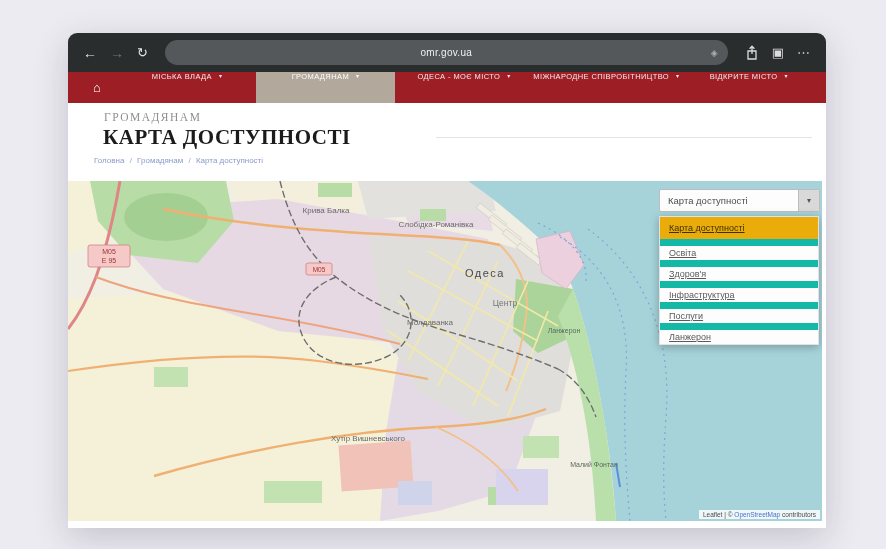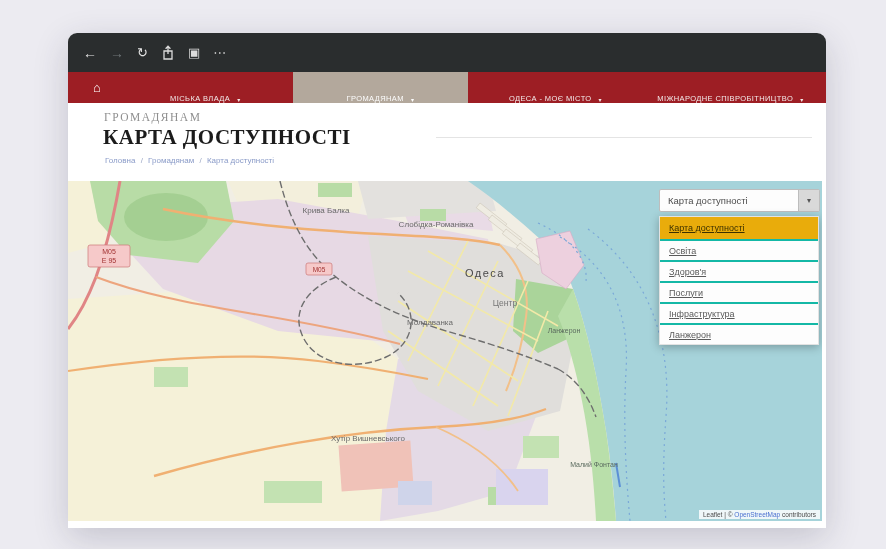--- a/index.html
+++ b/index.html
@@ -21,70 +21,74 @@
     display:flex; align-items:center; justify-content:center; position:relative; }
   .url-text { color:#f0f0f0; font-size:10px; letter-spacing:.3px; }
   .url-badge { position:absolute; right:10px; color:#a9afb2; font-size:9px; }
   .share-svg { width:14px; height:16px; display:block; }
   .tb-right { font-size:13px; color:#dcdcdc; }
   .dots { letter-spacing:1px; font-size:13px; color:#dcdcdc; }
 
   
   .navbar { height:31px; background:#9d1e24; display:flex; align-items:stretch; padding:0 8px; }
   .nav-home { display:flex; align-items:center; padding:0 17px; color:#ffffff; font-size:13px; text-decoration:none; }
-  .nav-item { flex:1 1 0; display:flex; align-items:flex-end; justify-content:center; gap:7px;
+  .nav-item { flex:1 1 0; display:flex; align-items:flex-start; justify-content:center; gap:7px;
     color:#f3e9e9; font-size:7.5px; letter-spacing:.4px; white-space:nowrap; text-decoration:none; }
   .nav-item .caret { font-size:6px; position:relative; top:0px; }
   .nav-item.active { background:#b3a89c; color:#fdfdfd; }
 
   
   .content { background:#ffffff; height:425px; padding-top:8px; position:relative; }
   .section-label { margin:0 0 0 36px; font-family:"Liberation Serif", serif; font-size:11.5px;
     color:#8f8f8f; letter-spacing:1.5px; }
   .title-row { display:flex; align-items:center; margin:2px 14px 0 35px; height:24px; }
   .page-title { font-family:"Liberation Serif", serif; font-size:21px; font-weight:700;
     color:#1b1b1b; letter-spacing:.5px; }
   .title-rule { flex:1; height:1px; background:#e4e4e4; margin-left:85px; }
-  .breadcrumb { margin:7px 0 0 37px; font-size:8px; color:#8a9bc8; }
+  .breadcrumb { margin:7px 0 0 26px; font-size:8px; color:#8a9bc8; }
   .breadcrumb a { color:#8a9bc8; text-decoration:none; cursor:pointer; }
   .breadcrumb .sep { margin:0 3px; color:#9aa6c4; }
 
   
   .map-wrap { position:relative; margin-top:16px; width:754px; height:340px; background:#f1eee4; overflow:hidden; }
   .map-wrap svg { position:absolute; inset:0; width:100%; height:100%; display:block; }
   .map-city-label { font-family:"Liberation Sans", sans-serif; }
 
   .map-select { position:absolute; left:591px; top:8px; width:161px; height:23px; background:#fdfdfd;
     border:1px solid #bdbdbd; border-radius:2px; display:flex; align-items:center; cursor:pointer; z-index:4; }
   .map-select .sel-label { flex:1; font-size:9.5px; color:#4e4e4e; padding-left:8px;
     overflow:hidden; white-space:nowrap; }
   .map-select .sel-btn { width:21px; align-self:stretch; background:#d9d9d9; border-left:1px solid #bdbdbd;
     display:flex; align-items:center; justify-content:center; font-size:8px; color:#555; }
 
   .map-dropdown { position:absolute; left:591px; top:35px; width:160px; background:#fdfdfd; z-index:4;
     box-shadow:0 2px 9px rgba(0,0,0,.28); border:1px solid #e2e2e2; }
   .opt { height:21px; display:flex; align-items:center; padding-left:9px; font-size:9px; color:#5a5a5a;
-    text-decoration:underline; background:#fdfdfd; border-top:2px solid #14b8a6; cursor:pointer; }
+    text-decoration:underline; background:#fdfdfd; border-top:7px solid #14b8a6; cursor:pointer; }
   .opt:first-child { border-top:none; height:22px; }
   .opt.selected { background:#e9ac0b; color:#3c3100; }
 
   .attribution { position:absolute; right:2px; bottom:2px; z-index:3; font-size:6.5px; color:#4c4c4c;
     background:rgba(255,255,255,.82); padding:1px 4px; white-space:nowrap; }
   .attribution .att-link { color:#4a6fd0; cursor:pointer; }
 </style>
 </head>
 <body>
 
 <div class="stage">
   <div class="browser-window">
 
     <div class="toolbar">
       <span class="tb-icon">←</span>
       <span class="tb-icon fwd">→</span>
       <span class="tb-icon reload">↻</span>
+      <div class="url-pill">
+        <span class="url-text">omr.gov.ua</span>
+        <span class="url-badge">◈</span>
+      </div>
       <span>
         <svg class="share-svg" viewBox="0 0 14 16">
           <path d="M3 6 h8 v8 h-8 z M3 6 v8 h8 v-8" fill="none" stroke="#dcdcdc" stroke-width="1.3"></path>
           <path d="M7 9 V1.5 M4.6 3.8 L7 1.3 L9.4 3.8" fill="none" stroke="#dcdcdc" stroke-width="1.3"></path>
         </svg>
       </span>
       <span class="tb-right">▣</span>
       <span class="dots">⋯</span>
     </div>
 
@@ -97,20 +101,24 @@
       <a class="nav-item active">
         <span>ГРОМАДЯНАМ</span>
         <span class="caret">▾</span>
       </a>
       <a class="nav-item">
         <span>ОДЕСА - МОЄ МІСТО</span>
         <span class="caret">▾</span>
       </a>
       <a class="nav-item">
         <span>МІЖНАРОДНЕ СПІВРОБІТНИЦТВО</span>
+        <span class="caret">▾</span>
+      </a>
+      <a class="nav-item">
+        <span>ВІДКРИТЕ МІСТО</span>
         <span class="caret">▾</span>
       </a>
     </nav>
 
     <div class="content">
       <div class="section-label">ГРОМАДЯНАМ</div>
       <div class="title-row">
         <h1 class="page-title">КАРТА ДОСТУПНОСТІ</h1>
         <div class="title-rule"></div>
       </div>
@@ -209,22 +217,22 @@
           <span class="sel-label">Карта доступності</span>
           <span class="sel-btn">
             <span>▾</span>
           </span>
         </div>
 
         <div class="map-dropdown">
           <div class="opt selected">Карта доступності</div>
           <div class="opt">Освіта</div>
           <div class="opt">Здоров'я</div>
+          <div class="opt">Інфраструктура</div>
           <div class="opt">Послуги</div>
-          <div class="opt">Інфраструктура</div>
           <div class="opt">Ланжерон</div>
         </div>
 
         <div class="attribution">
           <span>Leaflet | © </span><span class="att-link">OpenStreetMap</span><span> contributors</span>
         </div>
       </div>
     </div>
 
   </div>

